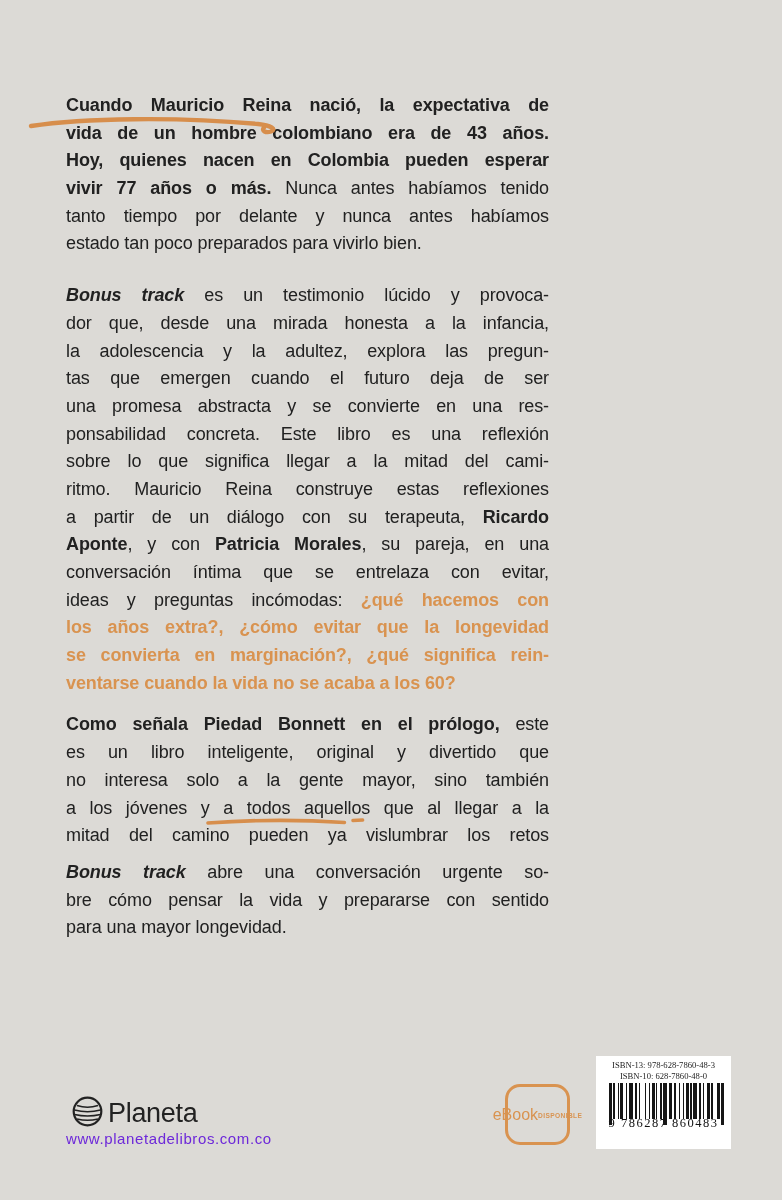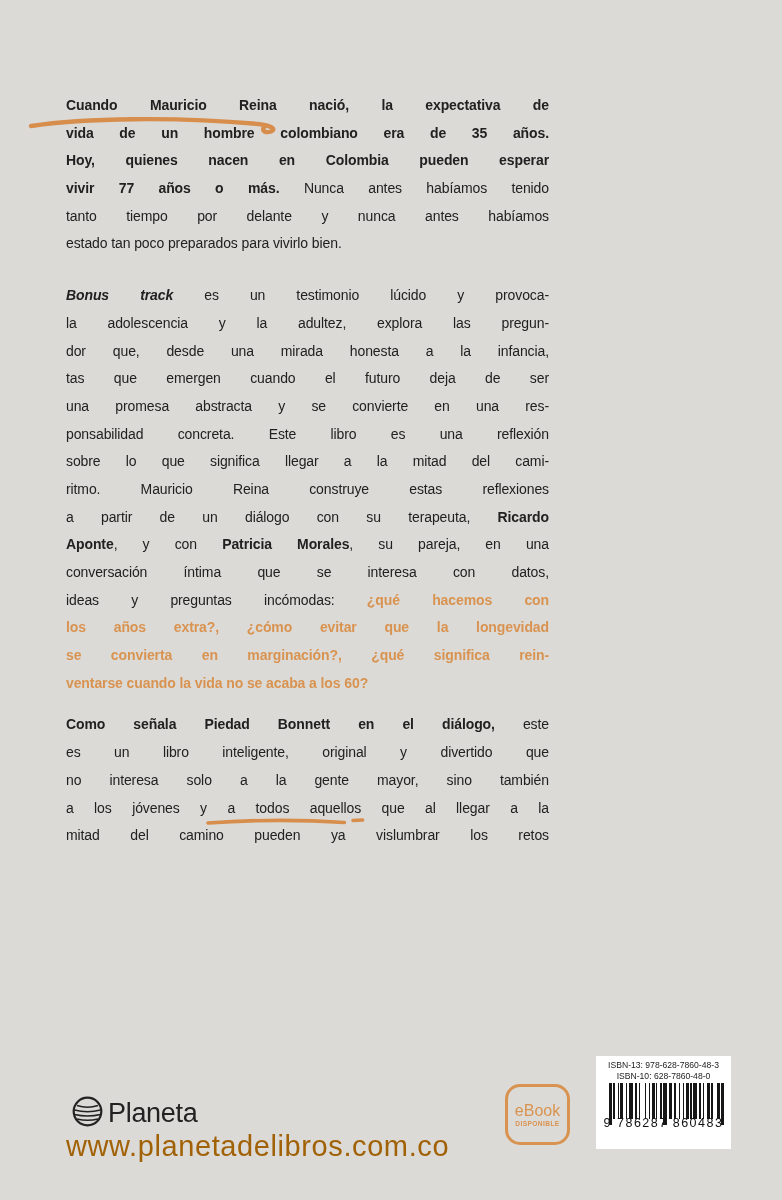--- a/index.html
+++ b/index.html
@@ -7,21 +7,21 @@
     position:relative;
     width:782px;height:1200px;
     background:var(--bg,#dcdad6);
     font-family:"Liberation Sans",sans-serif;
     color:var(--ink,#212121);
     overflow:hidden;
   }
   
   #text-col{
     position:absolute;left:66px;top:92px;width:483px;
-    font-size:14px;letter-spacing:-0.1px;
+    font-size:18px;letter-spacing:-0.1px;
   }
   .para{margin:0;}
   .para + .para{margin-top:14px;}
   .para:nth-child(2){margin-top:24px;}
   .para:nth-child(4){margin-top:9px;}
   .line{
     height:27.7px;line-height:27.7px;
     white-space:nowrap;
     text-align:justify;
     text-align-last:justify;
@@ -36,37 +36,37 @@
   #swoosh{left:28px;top:111px;width:258px;height:26px;}
   #bonnett-underline{left:200px;top:816px;width:175px;height:12px;}
   
   #logo{position:absolute;left:72px;top:1096px;width:31px;height:31px;}
   #logo-word{
     position:absolute;left:108px;top:1098px;
     font-size:27px;font-weight:400;letter-spacing:-0.3px;color:#222;
   }
   #website{
     position:absolute;left:66px;top:1130px;
-    font-size:29px;font-weight:400;letter-spacing:0.6px;color:#a16207;
+    font-size:15px;font-weight:400;letter-spacing:0.6px;color:#6d28d9;
   }
   
   #ebook-badge{
     position:absolute;left:505px;top:1084px;width:65px;height:61px;
     box-sizing:border-box;
     border:3px solid var(--accent,#cd8c58);
     border-radius:15px;
-    display:flex;flex-direction:column;align-items:center;justify-content:center;
+    display:flex;flex-direction:row;align-items:center;justify-content:center;
     color:var(--accent,#cd8c58);
   }
   #ebook-title{font-size:16px;font-weight:400;line-height:17px;}
   #ebook-sub{font-size:6.6px;font-weight:700;letter-spacing:0.4px;margin-top:1px;}
   
   #barcode-box{
     position:absolute;left:596px;top:1056px;width:135px;height:93px;
-    background:#fff;box-sizing:border-box;padding-top:4px;
+    background:#fff;box-sizing:border-box;padding-top:4px;font-family:Liberation Serif, serif;
   }
   .isbn-line{
     font-size:8.6px;line-height:10.5px;text-align:center;
     color:#1c1c1c;letter-spacing:0;white-space:nowrap;
   }
   #bars{
     position:relative;height:40px;margin:2px 7px 0 13px;
     display:flex;align-items:flex-start;
   }
   .bar{background:#161616;height:36px;}
@@ -79,49 +79,54 @@
   }
 </style>
 </head>
 <body>
 
 <div class="page">
 
   <div id="text-col">
       <div class="para">
         <div class="line"><span class="run-b">Cuando Mauricio Reina nació, la expectativa de</span></div>
-        <div class="line"><span class="run-b">vida de un hombre colombiano era de 35 años.</span></div>
+        <div class="line"><span class="run-b">vida de un hombre colombiano era de 43 años.</span></div>
         <div class="line"><span class="run-b">Hoy, quienes nacen en Colombia pueden esperar</span></div>
         <div class="line"><span class="run-b">vivir 77 años o más.</span><span class="run-r"> Nunca antes habíamos tenido</span></div>
         <div class="line"><span class="run-r">tanto tiempo por delante y nunca antes habíamos</span></div>
         <div class="line line-last"><span class="run-r">estado tan poco preparados para vivirlo bien.</span></div>
       </div>
       <div class="para">
         <div class="line"><span class="run-bi">Bonus track</span><span class="run-r"> es un testimonio lúcido y provoca-</span></div>
+        <div class="line"><span class="run-r">dor que, desde una mirada honesta a la infancia,</span></div>
         <div class="line"><span class="run-r">la adolescencia y la adultez, explora las pregun-</span></div>
-        <div class="line"><span class="run-r">dor que, desde una mirada honesta a la infancia,</span></div>
         <div class="line"><span class="run-r">tas que emergen cuando el futuro deja de ser</span></div>
         <div class="line"><span class="run-r">una promesa abstracta y se convierte en una res-</span></div>
         <div class="line"><span class="run-r">ponsabilidad concreta. Este libro es una reflexión</span></div>
         <div class="line"><span class="run-r">sobre lo que significa llegar a la mitad del cami-</span></div>
         <div class="line"><span class="run-r">ritmo. Mauricio Reina construye estas reflexiones</span></div>
         <div class="line"><span class="run-r">a partir de un diálogo con su terapeuta, </span><span class="run-b">Ricardo</span></div>
         <div class="line"><span class="run-b">Aponte</span><span class="run-r">, y con </span><span class="run-b">Patricia Morales</span><span class="run-r">, su pareja, en una</span></div>
-        <div class="line"><span class="run-r">conversación íntima que se interesa con datos,</span></div>
+        <div class="line"><span class="run-r">conversación íntima que se entrelaza con evitar,</span></div>
         <div class="line"><span class="run-r">ideas y preguntas incómodas: </span><span class="run-ob">¿qué hacemos con</span></div>
         <div class="line"><span class="run-ob">los años extra?, ¿cómo evitar que la longevidad</span></div>
         <div class="line"><span class="run-ob">se convierta en marginación?, ¿qué significa rein-</span></div>
         <div class="line line-last"><span class="run-ob">ventarse cuando la vida no se acaba a los 60?</span></div>
       </div>
       <div class="para">
-        <div class="line"><span class="run-b">Como señala </span><span class="run-b">Piedad Bonnett</span><span class="run-b"> en el diálogo,</span><span class="run-r"> este</span></div>
+        <div class="line"><span class="run-b">Como señala </span><span class="run-b">Piedad Bonnett</span><span class="run-b"> en el prólogo,</span><span class="run-r"> este</span></div>
         <div class="line"><span class="run-r">es un libro inteligente, original y divertido que</span></div>
         <div class="line"><span class="run-r">no interesa solo a la gente mayor, sino también</span></div>
         <div class="line"><span class="run-r">a los jóvenes y a todos aquellos que al llegar a la</span></div>
         <div class="line"><span class="run-r">mitad del camino pueden ya vislumbrar los retos</span></div>
+      </div>
+      <div class="para">
+        <div class="line"><span class="run-bi">Bonus track</span><span class="run-r"> abre una conversación urgente so-</span></div>
+        <div class="line"><span class="run-r">bre cómo pensar la vida y prepararse con sentido</span></div>
+        <div class="line line-last"><span class="run-r">para una mayor longevidad.</span></div>
       </div>
     </div>
 
   <svg id="swoosh" class="stroke-svg" viewBox="0 0 258 26" preserveAspectRatio="none">
     <path d="M3,15 C55,7 150,5.5 230,13 C243,14.5 249,18 243,20.5 C238,22.2 233,20 236,16.5" fill="none" stroke="var(--underline,#d78e4c)" stroke-width="4.4" stroke-linecap="round"></path>
   </svg>
 
   <svg id="bonnett-underline" class="stroke-svg" viewBox="0 0 175 12" preserveAspectRatio="none" style="left: 205.703px; top: 814.5px; width: 159.547px;">
     <path d="M2,8 Q78,3 152,7.5" fill="none" stroke="var(--underline,#d78e4c)" stroke-width="3.6" stroke-linecap="round"></path>
     <path d="M161,5.5 L172,5" fill="none" stroke="var(--underline,#d78e4c)" stroke-width="3.4" stroke-linecap="round"></path>

